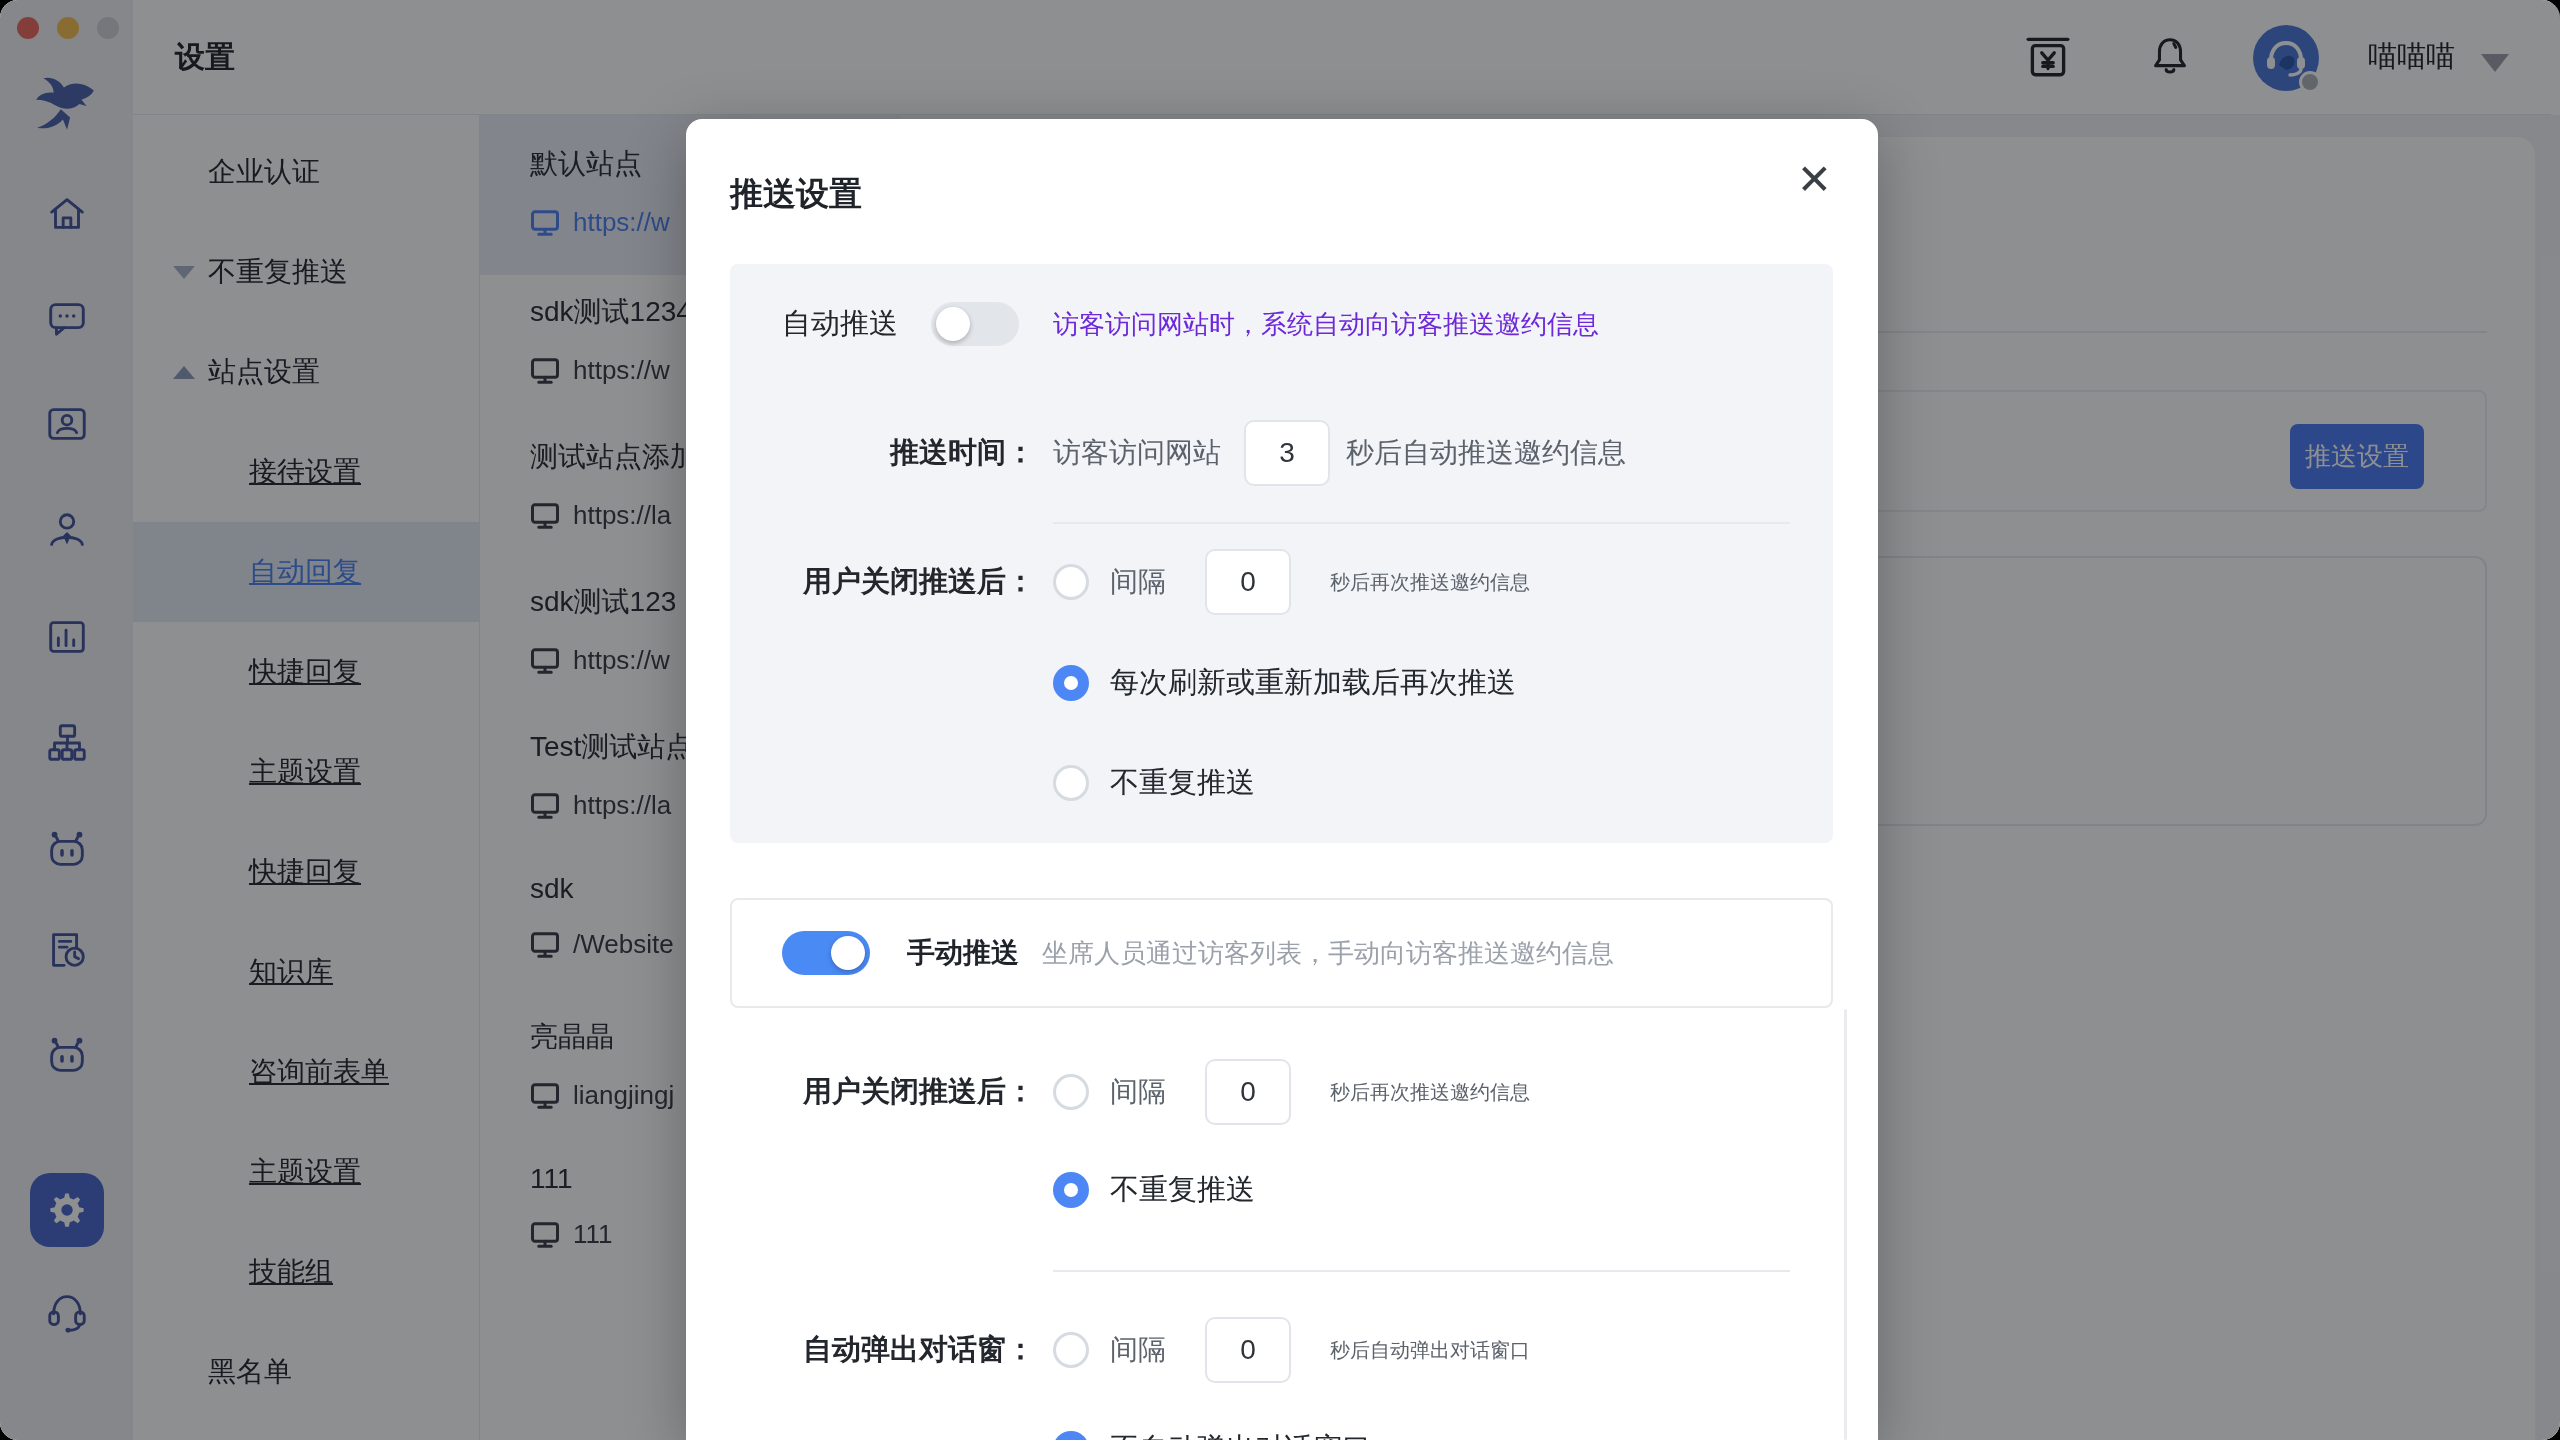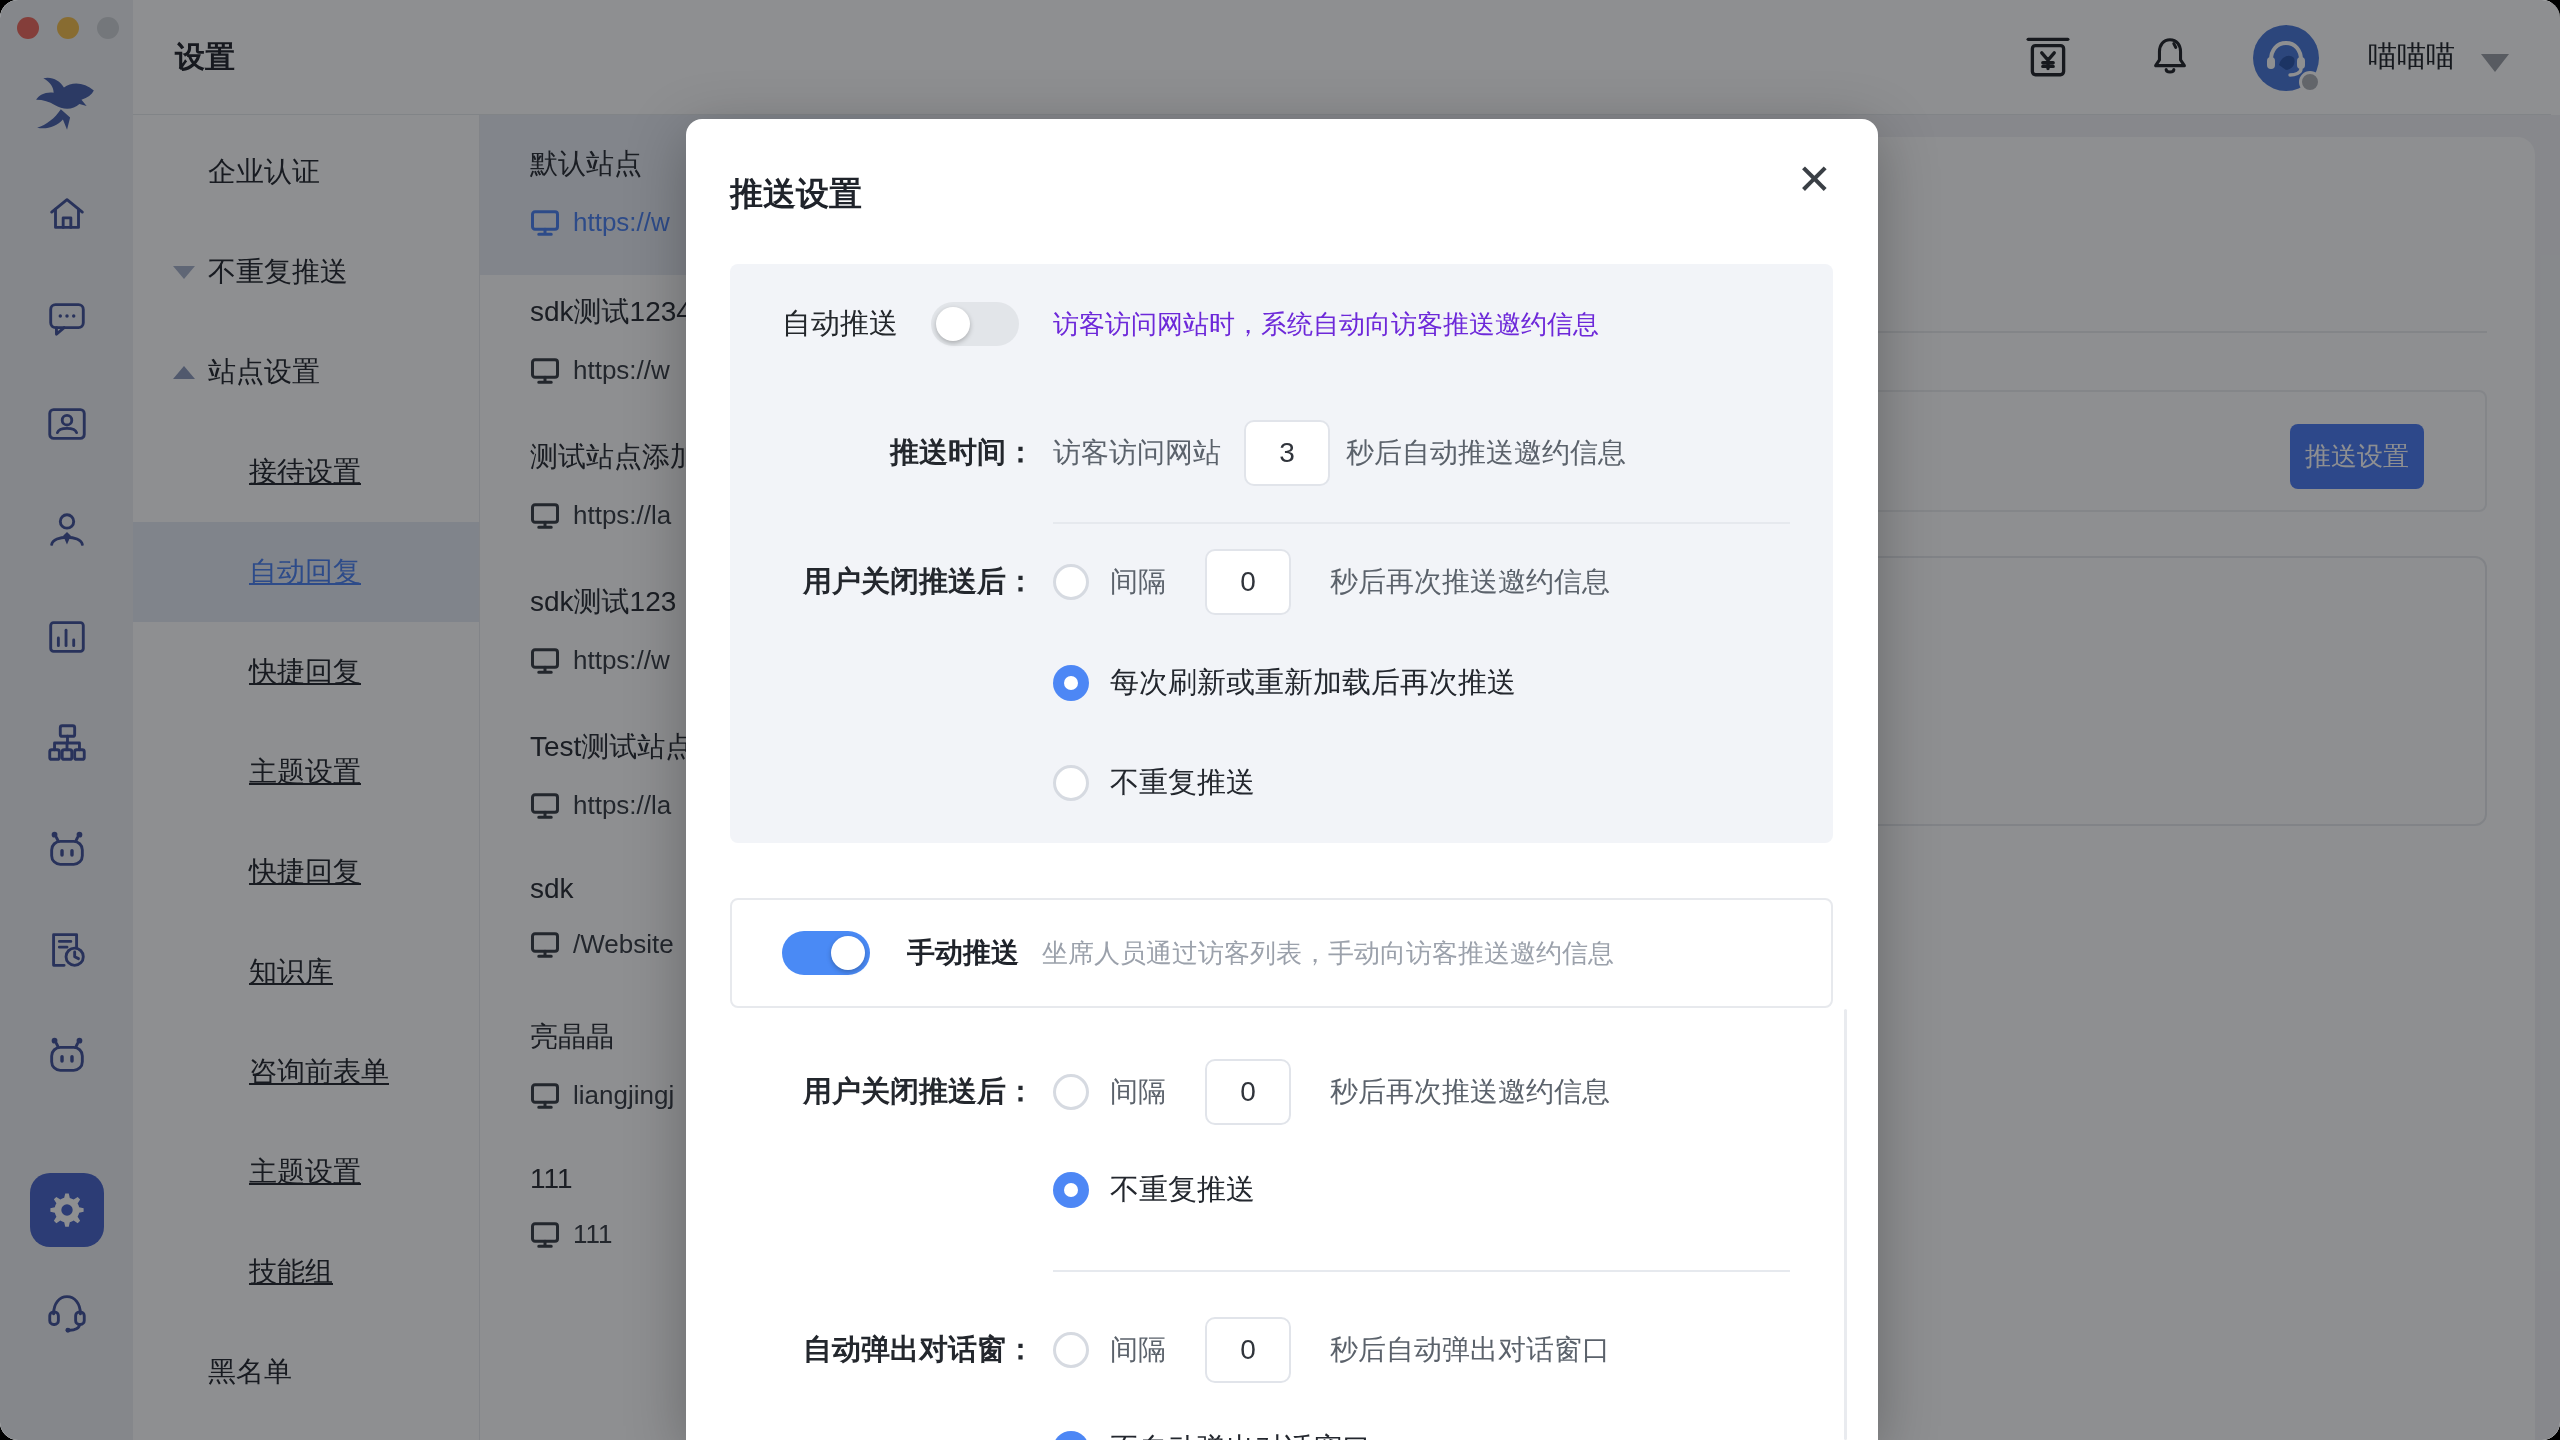--- a/index.html
+++ b/index.html
@@ -71,21 +71,21 @@
   .modal { position:absolute; left:686px; top:119px; width:1192px; bottom:0; background:#fff;
     border-radius:16px 16px 0 0; z-index:60; box-shadow:0 14px 60px rgba(0,0,0,0.28); overflow:hidden; }
   .m-title { position:absolute; left:44px; top:53px; font-size:33px; font-weight:700; color:#1f232a; }
   .m-close { position:absolute; right:46px; top:40px; font-size:42px; font-weight:300; color:#3a3f45;
     line-height:1; cursor:pointer; }
   .panel1 { position:absolute; left:44px; top:145px; width:1103px; height:579px; background:#f2f4f8; border-radius:8px; }
   .mrow { position:absolute; left:0; right:0; height:66px;padding-left:43px; }
   .mrow > * { position:absolute; top:50%; transform:translateY(-50%); white-space:nowrap; }
   .c-label { left:40px; width:309px; text-align:right; font-size:29px; font-weight:700; color:#23272d; }
   .c-radio { left:367px; } .c-pre { left:424px; font-size:28px; color:#5b626b; }
-  .c-input { left:519px; } .c-post { left:644px; font-size:28px; color:#5b626b;text-align:center; }
+  .c-input { left:519px; } .c-post { left:644px; font-size:20px; color:#5b626b;text-align:center; }
   .c-opt-text { left:424px; font-size:29px; font-weight:500; color:#23272e; }
   .m-divider { position:absolute; left:367px; width:737px; height:2px; background:#e6e9ee; }
   .num-input { width:86px; height:66px; border:2px solid #e1e4ea; border-radius:10px; background:#fff;
     text-align:center; font-size:28px; color:#30343b; font-family:inherit; }
   .toggle { position:relative; width:88px; height:44px; border-radius:22px; background:#e2e5e9; cursor:pointer; }
   .toggle .knob { position:absolute; left:5px; top:5px; width:34px; height:34px; border-radius:50%;
     background:#fff; box-shadow:0 2px 5px rgba(0,0,0,0.25); }
   .toggle.on { background:#4a8af5; }
   .toggle.on .knob { left:49px; }
   .radio { width:36px; height:36px; border-radius:50%; background:#fff; border:3px solid #d6dae1; cursor:pointer; }

